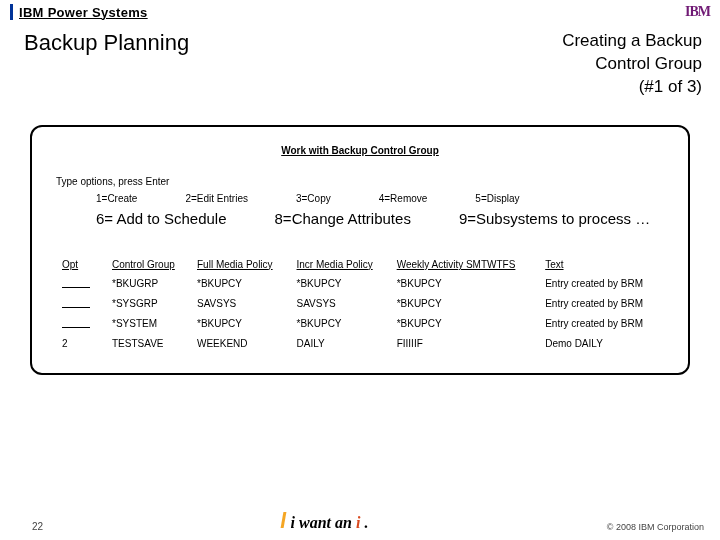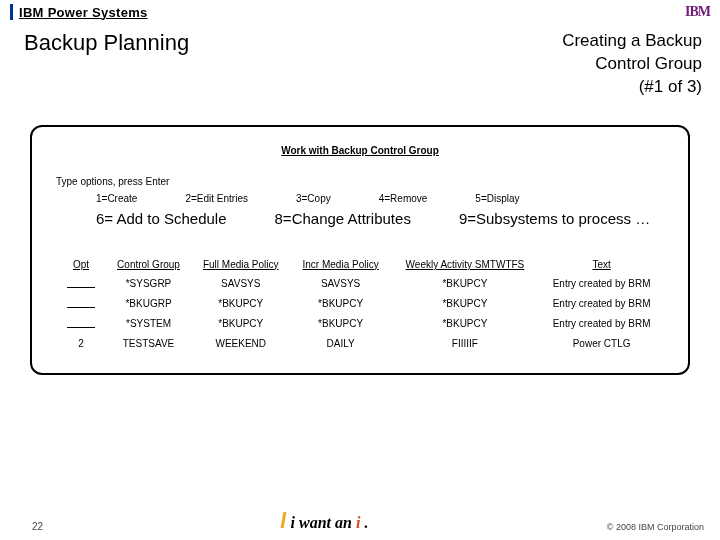--- a/index.html
+++ b/index.html
@@ -11,21 +11,21 @@
   .ibm-logo { font-family: Liberation Serif, serif; font-weight: bold; font-size: 14px; letter-spacing: -1px; color: #701a75; }
   .header-row { display: flex; justify-content: space-between; padding: 8px 18px 10px 24px; }
   .slide-title { font-size: 22px; font-weight: normal; }
   .slide-subtitle { font-size: 17px; text-align: right; line-height: 1.35; }
   .panel { border: 2px solid #000; border-radius: 12px; margin: 16px 30px 0 30px; padding: 18px 24px 20px 24px; }
   .panel-title { text-align: center; font-size: 10px; text-decoration: underline; font-weight: bold; margin-bottom: 20px; }
   .prompt { font-size: 10px; }
   .opts-row { display: flex; font-size: 10px; margin-top: 6px; padding-left: 40px; gap: 48px; }
   .opts-row2 { display: flex; font-size: 15px; margin-top: 6px; padding-left: 40px; gap: 48px; }
   table.data { width: 100%; border-collapse: collapse; margin-top: 28px; font-size: 10px; }
-  table.data th, table.data td { text-align: center; padding: 4px 6px; vertical-align: top; }
+  table.data th, table.data td { text-align: left; padding: 4px 6px; vertical-align: top; }
   table.data th { font-weight: normal; text-decoration: underline; }
   .optcell { width: 50px; }
   .blank-line { display: inline-block; width: 28px; border-bottom: 1px solid #000; height: 10px; }
   .footer { position: absolute; bottom: 8px; left: 12px; right: 0; display: flex; align-items: flex-end; justify-content: space-between; padding: 0 16px 0 20px; }
   .page-num { font-size: 10px; color: #444; }
   .tagline { font-family: Georgia, 'Times New Roman', serif; font-style: italic; font-size: 16px; font-weight: bold; display: flex; align-items: baseline; gap: 4px; }
   .tagline .accent-bar { width: 3px; height: 16px; background: #f5a623; display: inline-block; transform: skewX(-10deg); margin-right: 2px; }
   .tagline .i-red { color: #d94a1f; }
   .copyright { font-size: 9px; color: #444; }
 </style>
@@ -73,49 +73,49 @@
         <th>Control Group</th>
         <th>Full Media Policy</th>
         <th>Incr Media Policy</th>
         <th>Weekly Activity SMTWTFS</th>
         <th>Text</th>
       </tr>
     </thead>
     <tbody id="tbody">
         <tr>
           <td class="optcell"><span class="blank-line"></span></td>
-          <td>*SYSGRP</td>
-          <td>SAVSYS</td>
-          <td>SAVSYS</td>
+          <td>*BKUGRP</td>
+          <td>*BKUPCY</td>
+          <td>*BKUPCY</td>
           <td>*BKUPCY</td>
           <td>Entry created by BRM</td>
         </tr>
         <tr>
           <td class="optcell"><span class="blank-line"></span></td>
-          <td>*BKUGRP</td>
-          <td>*BKUPCY</td>
-          <td>*BKUPCY</td>
+          <td>*SYSGRP</td>
+          <td>SAVSYS</td>
+          <td>SAVSYS</td>
           <td>*BKUPCY</td>
           <td>Entry created by BRM</td>
         </tr>
         <tr>
           <td class="optcell"><span class="blank-line"></span></td>
           <td>*SYSTEM</td>
           <td>*BKUPCY</td>
           <td>*BKUPCY</td>
           <td>*BKUPCY</td>
           <td>Entry created by BRM</td>
         </tr>
         <tr>
           <td class="optcell">2</td>
           <td>TESTSAVE</td>
           <td>WEEKEND</td>
           <td>DAILY</td>
           <td>FIIIIIF</td>
-          <td>Power CTLG</td>
+          <td>Demo DAILY</td>
         </tr>
       </tbody>
   </table>
 </div>
 
 <div class="footer">
   <span class="page-num">22</span>
   <span class="tagline">
     <span class="accent-bar"></span>
     <span>i want an</span>

